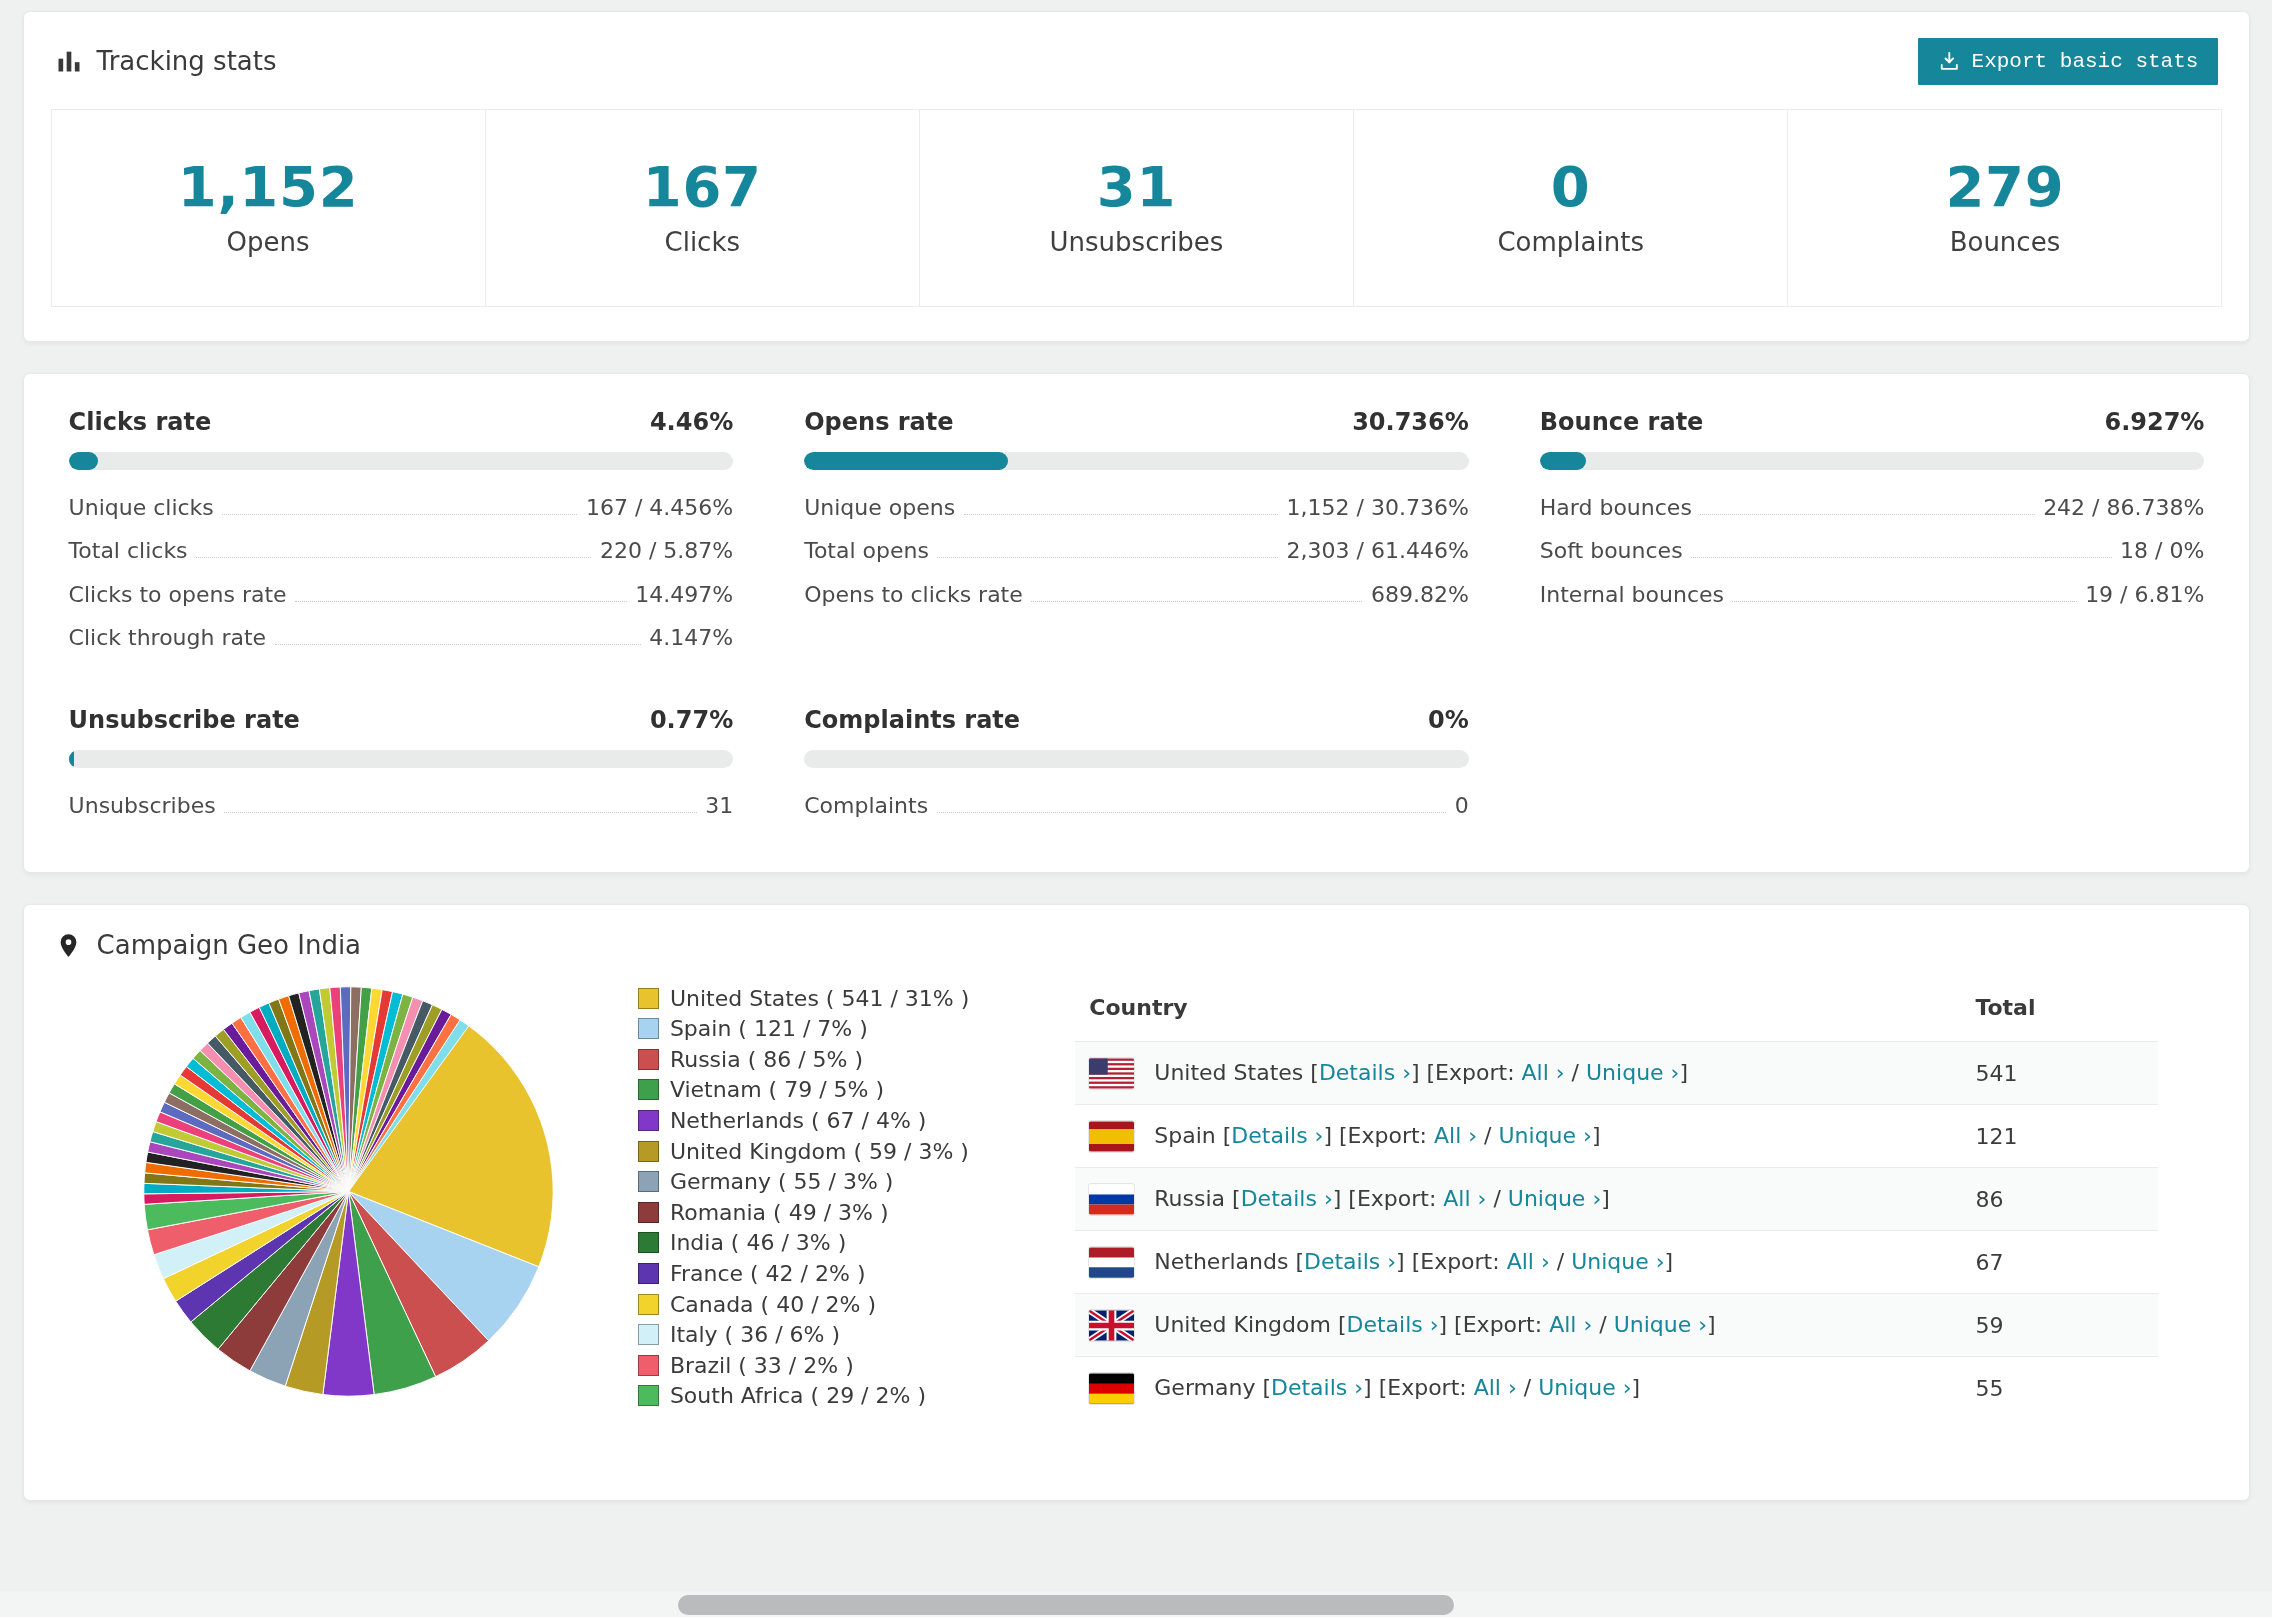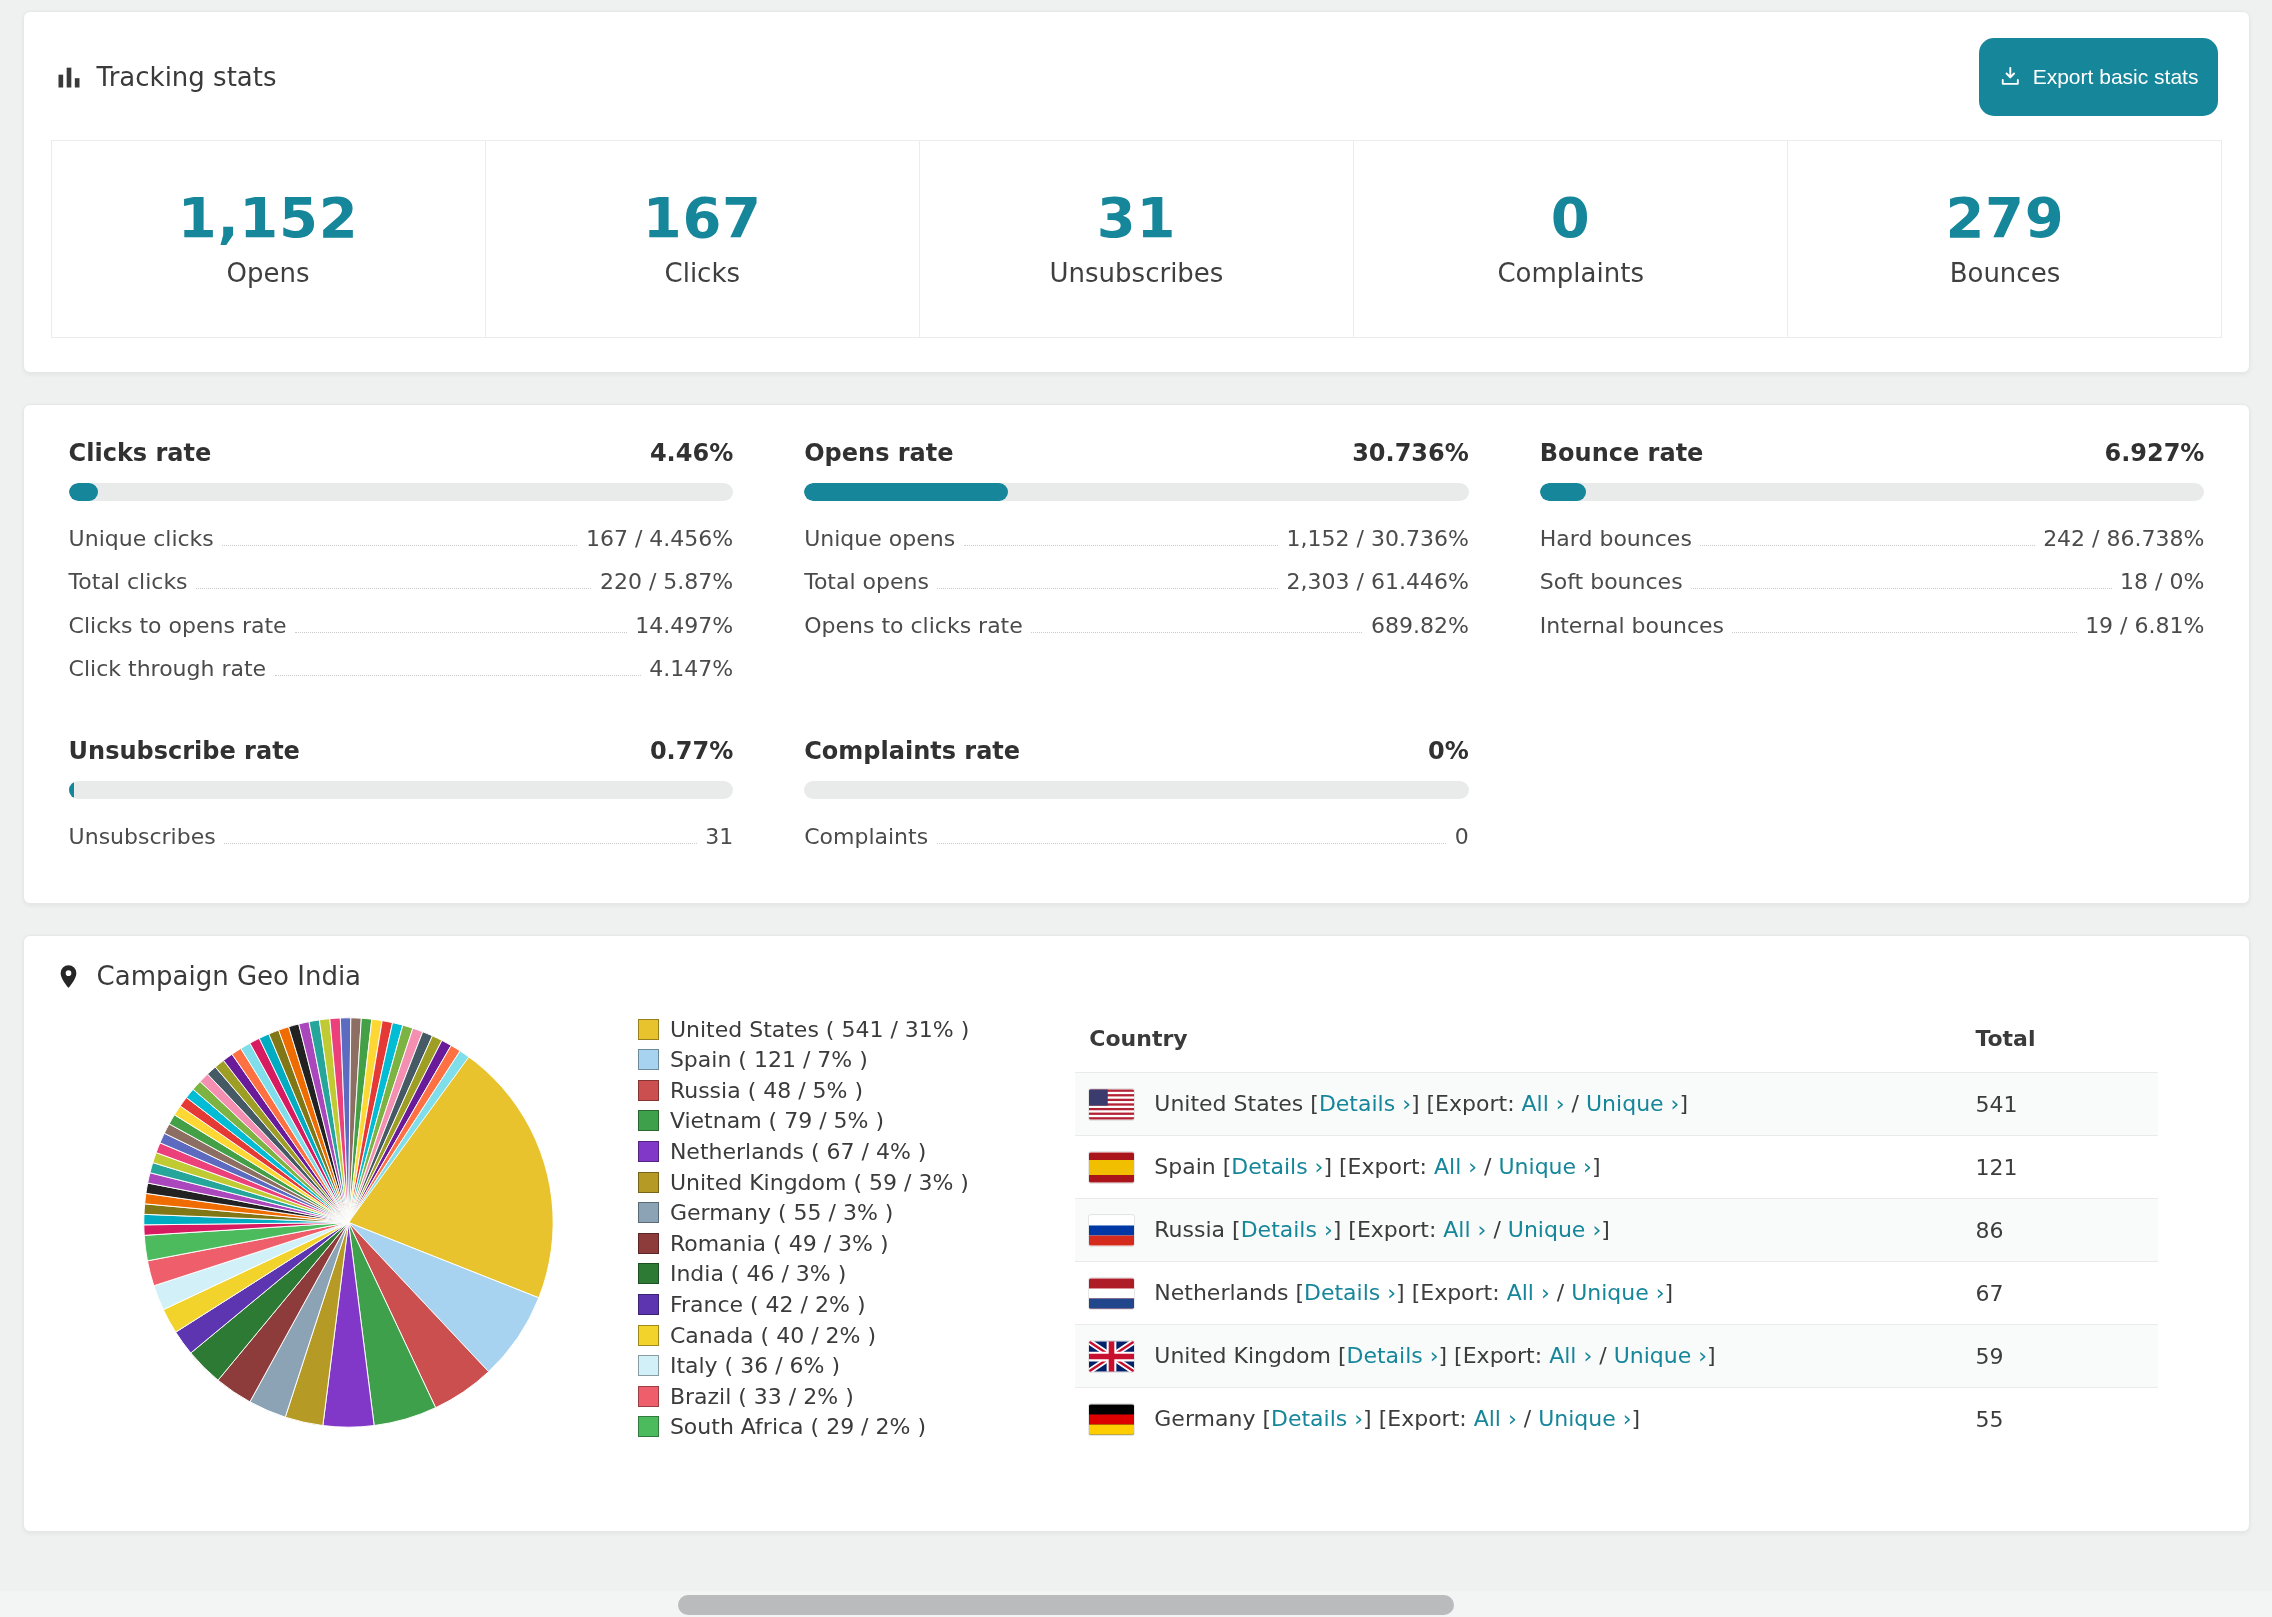--- a/index.html
+++ b/index.html
@@ -16,22 +16,22 @@
     margin:0 22.6px;box-sizing:border-box;
   }
   
   #card-tracking{margin-top:11.3px;}
   .card-header{display:flex;align-items:center;justify-content:space-between;padding:25.4px 31px 18.4px;}
   .card-title{display:flex;align-items:center;gap:14px;font-size:26px;color:#3a3a3a;font-weight:500;}
   .hdr-icon{display:inline-flex;width:28px;height:28px;align-items:flex-end;}
   .btn-export{
     display:flex;align-items:center;gap:11.3px;
     background:var(--accent,#16869a);color:#fff;font-size:21px;
-    padding:27px 20px;border-radius:15px;border:none;cursor:pointer;
-    font-family:Liberation Sans, sans-serif;
+    padding:12px 20px;border-radius:1px;border:none;cursor:pointer;
+    font-family:Liberation Mono, monospace;
   }
   .stats-row{display:flex;margin:5.6px 27px 34px;}
   .stat-box{flex:1;border:0.7px solid #ececec;margin-left:-0.7px;text-align:center;padding:44px 0 49px;background:#fff;}
   .stat-box:first-child{margin-left:0;}
   .stat-value{font-size:56px;font-weight:700;color:var(--accent,#16869a);letter-spacing:0.7px;}
   .stat-label{font-size:26px;margin-top:8.5px;color:#3f3f3f;}
   
   #card-rates{margin-top:31px;padding:34px 45px 45px;}
   .rates-grid{display:grid;grid-template-columns:repeat(3,1fr);column-gap:71px;row-gap:47px;}
   .rate-head{display:flex;justify-content:space-between;align-items:baseline;font-size:24px;font-weight:700;color:#313131;}
@@ -310,21 +310,21 @@
           <div class="legend-item">
             <span class="swatch" style="background:#e8c32e"></span>
             <span>United States ( 541 / 31% )</span>
           </div>
           <div class="legend-item">
             <span class="swatch" style="background:#a8d3f0"></span>
             <span>Spain ( 121 / 7% )</span>
           </div>
           <div class="legend-item">
             <span class="swatch" style="background:#cc4f4f"></span>
-            <span>Russia ( 48 / 5% )</span>
+            <span>Russia ( 86 / 5% )</span>
           </div>
           <div class="legend-item">
             <span class="swatch" style="background:#3fa04b"></span>
             <span>Vietnam ( 79 / 5% )</span>
           </div>
           <div class="legend-item">
             <span class="swatch" style="background:#8138c9"></span>
             <span>Netherlands ( 67 / 4% )</span>
           </div>
           <div class="legend-item">

